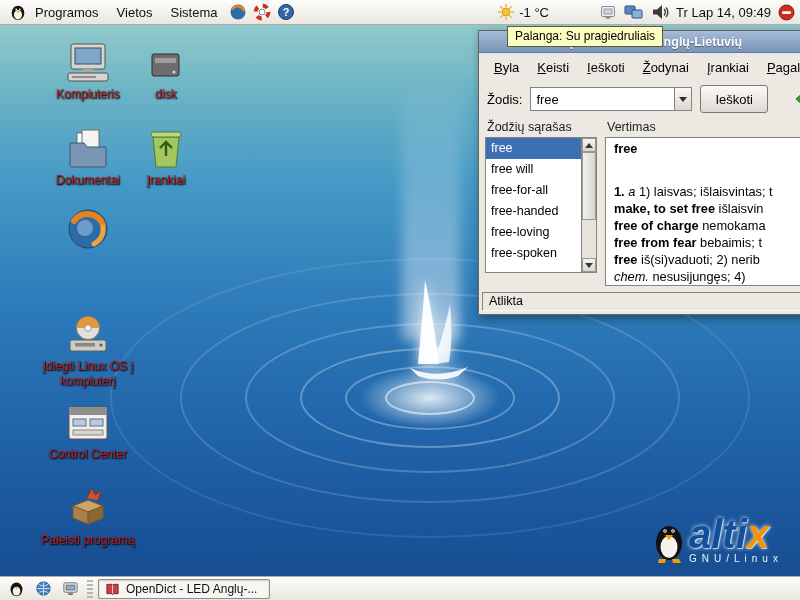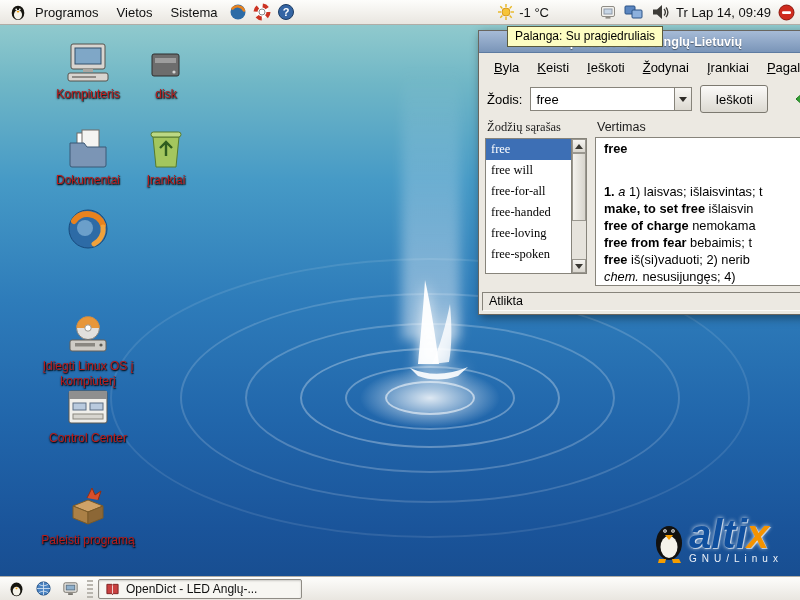--- a/index.html
+++ b/index.html
@@ -29,21 +29,21 @@
            background:linear-gradient(#fdfdfb,#e9e6e0); display:flex; align-items:center;
            font-size:13px; color:#101010; }
   .panel.top { top:0; border-bottom:1px solid #b0ada6; }
   .panel.bottom { bottom:0; height:24px; border-top:1px solid #b0ada6; gap:3px; padding:0 4px; }
   .pmenu { display:flex; align-items:center; gap:8px; padding:0 9px; height:100%; cursor:default; }
   .plaunch { display:flex; align-items:center; justify-content:center; width:24px; height:100%; }
   .pright { margin-left:auto; display:flex; align-items:center; gap:7px; padding-right:5px; }
   .ltu { padding:0 4px;margin-top:43px; }
   .handle { width:6px; height:18px; margin:0 2px;
             background:repeating-linear-gradient(180deg,#b9b6af 0 2px,transparent 2px 4px); }
-  .task-btn { display:flex; align-items:center; gap:6px; width:204px; height:20px; padding:0 6px;
+  .task-btn { display:flex; align-items:center; gap:6px; width:172px; height:20px; padding:0 6px;
               background:#f7f6f2; border:1px solid #8f8c85; border-radius:2px; font-size:12px;
               box-shadow:inset 0 1px 2px rgba(0,0,0,.18); white-space:nowrap; overflow:hidden; }
   
   .tooltip { position:absolute; left:507px; top:26px; z-index:100; background:#fdfdc2;
              border:1px solid #5a5a3c; padding:2px 7px 3px; font-size:12px; color:#000; }
   
   .dicon { position:absolute; width:120px; display:flex; flex-direction:column; align-items:center; gap:3px; z-index:10; }
   .dicon .lbl { color:#b91c1c; font-size:12px; line-height:1.25; text-align:center;
                 text-shadow:0 1px 2px rgba(0,0,0,.9), 1px 1px 1px rgba(0,0,0,.7); }
   
@@ -59,21 +59,21 @@
   .toolbar { height:36px; flex:none; display:flex; align-items:center; padding:0 8px; gap:8px; font-size:13px; }
   .combo { display:flex; width:162px; height:24px; border:1px solid #87847b; background:#fff; }
   .combo input { flex:1; min-width:0; border:0; outline:none; font:13px "Liberation Sans",sans-serif; padding:0 5px; }
   .combo-btn { width:17px; background:linear-gradient(#f8f7f4,#dcd9d1); border-left:1px solid #87847b;
                display:flex; align-items:center; justify-content:center; }
   .tri-down { width:0; height:0; border:4px solid transparent; border-top:5px solid #2e2c28; margin-top:4px; }
   .btn { height:28px; padding:0 14px; font:13px "Liberation Sans",sans-serif;
          background:linear-gradient(#fbfaf8,#dcd9d1); border:1px solid #7c7970; border-radius:3px; }
   .go-arrow { margin-left:auto; flex:none; }
   .content { flex:1; display:flex; padding:2px 6px 4px; min-height:0; }
-  .pane-l { width:102px; flex:none; display:flex; flex-direction:column;font-family:Liberation Serif, serif; }
+  .pane-l { width:112px; flex:none; display:flex; flex-direction:column; }
   .pane-label { font-size:12.5px; color:#1c1c1c; margin:1px 0 3px 2px; white-space:nowrap; }
   .listbox { height:136px; border:1px solid #87847b; background:#fff; display:flex; overflow:hidden; }
   .rows { flex:1; min-width:0; }
   .row { height:21px; line-height:21px; padding-left:5px; font-size:12.5px; white-space:nowrap; }
   .row.sel { background:#3d6fb5; color:#fff; }
   .sbar { width:15px; flex:none; border-left:1px solid #87847b; background:#e6e3dc;
           display:flex; flex-direction:column; align-items:center; }
   .sb-btn { width:100%; height:14px; flex:none; background:linear-gradient(#f5f4f0,#d9d6ce);
             border:1px solid #9a978f; display:flex; align-items:center; justify-content:center; }
   .sb-up::after   { content:""; border:4px solid transparent; border-bottom:5px solid #3a3833; margin-bottom:4px; }
@@ -180,21 +180,21 @@
     <circle cx="23" cy="14" r="11.5" fill="#e2e0dd" stroke="#84817b"></circle>
     <path d="M11.5 14 a11.5 11.5 0 0 1 23 0 z" fill="#e8891e" opacity=".85"></path>
     <circle cx="23" cy="14" r="3.2" fill="#fff" stroke="#9a978f"></circle>
     <rect x="5" y="26" width="36" height="11" rx="2" fill="#cfccc6" stroke="#64615b"></rect>
     <rect x="10" y="29" width="20" height="3.5" fill="#8a8781"></rect>
     <circle cx="36" cy="31" r="1.6" fill="#5e5b55"></circle>
   </svg>
   <div class="lbl">Įdiegti Linux OS į kompiuterį</div>
 </div>
 
-<div class="dicon" style="left:28px;top:388px;">
+<div class="dicon" style="left:28px;top:404px;">
   <svg width="46" height="40" viewBox="0 0 46 40">
     <rect x="4" y="3" width="38" height="32" rx="2" fill="#f0efeb" stroke="#5b5852"></rect>
     <rect x="4" y="3" width="38" height="8" fill="#8f8f8f"></rect>
     <rect x="8" y="15" width="13" height="7" fill="#b9cade" stroke="#5d6f84"></rect>
     <rect x="25" y="15" width="13" height="7" fill="#b9cade" stroke="#5d6f84"></rect>
     <rect x="8" y="26" width="30" height="5" fill="#d8d6d0" stroke="#8a877f"></rect>
   </svg>
   <div class="lbl">Control Center</div>
 </div>
 

